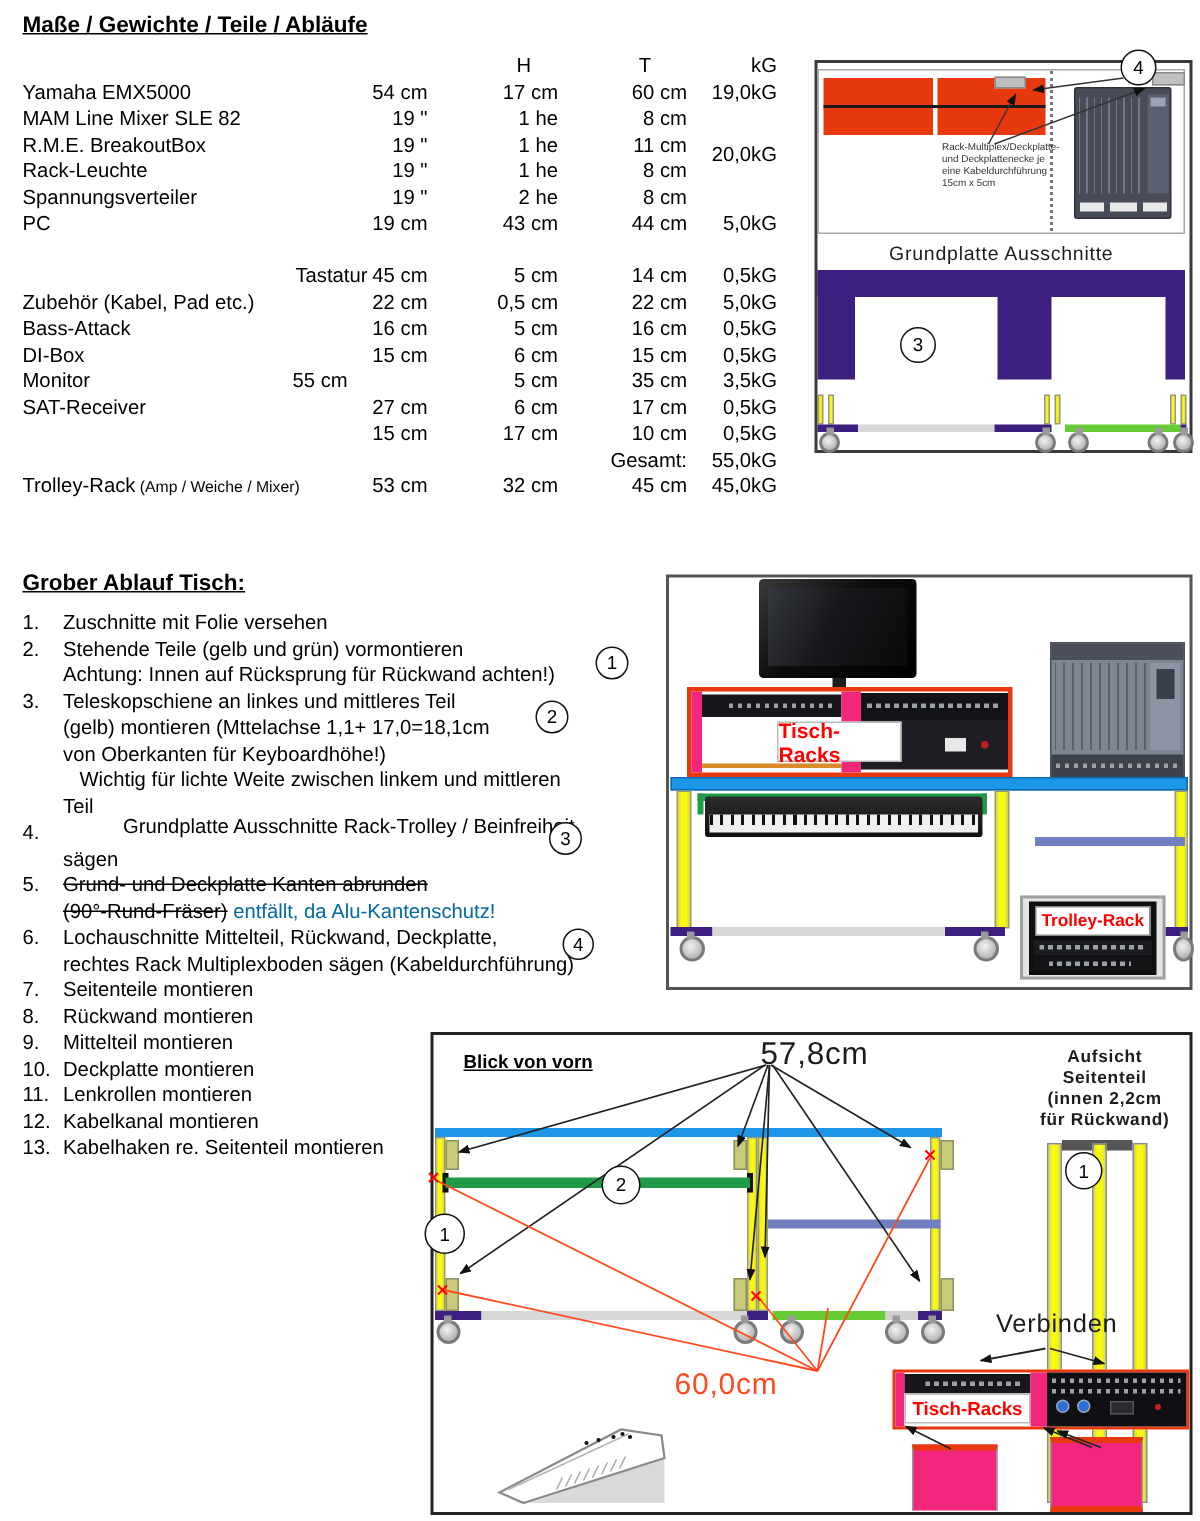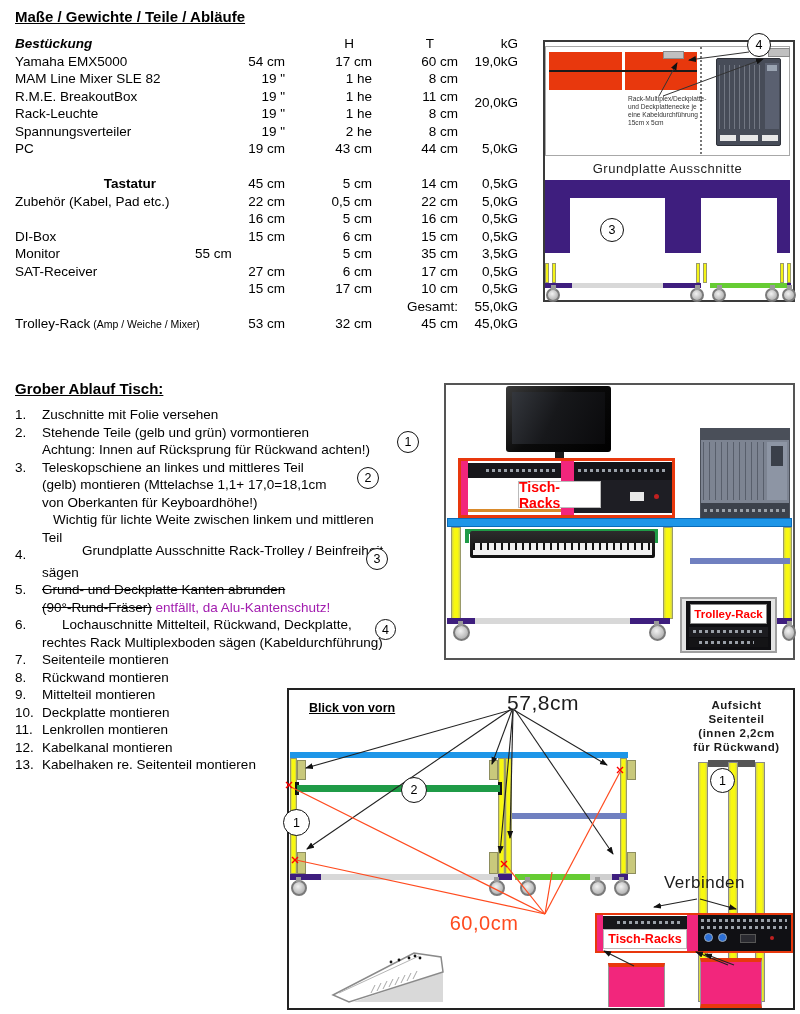--- a/index.html
+++ b/index.html
@@ -9,21 +9,21 @@
   
   .trow{position:absolute;left:0;width:545px;height:18px;font-size:13.5px;white-space:nowrap;}
   .tcell{position:absolute;top:0;box-sizing:border-box;}
   .bi{font-weight:bold;font-style:italic;}
   .small{font-size:10.5px;}
   
   .snum,.sline{position:absolute;font-size:13.5px;white-space:nowrap;}
   .snum{left:15px;width:26px;}
   .sline{left:42px;}
   .strike{text-decoration:line-through;}
-  .red{color:#a21caf;}
+  .red{color:#0369a1;}
   
   .circ{position:absolute;border:1.5px solid #111;border-radius:50%;background:#fff;
         display:flex;align-items:center;justify-content:center;font-size:12.5px;z-index:7;box-sizing:border-box;}
   
   .diag{position:absolute;background:#fff;box-sizing:border-box;z-index:1;}
   .d-el{position:absolute;box-sizing:border-box;}
   .vleg{position:absolute;box-sizing:border-box;border:1px solid #9a9a6a;
         background:linear-gradient(90deg,#d2d24e 0,#f8f810 28%,#f8f810 72%,#d2d24e 100%);}
   .oblk{position:absolute;box-sizing:border-box;background:#c9c97c;border:1px solid #8e8e5e;}
   .caster{position:absolute;width:14px;height:14px;border:2px solid #7a7a7a;border-radius:50%;
@@ -34,21 +34,20 @@
   #overlay{position:absolute;left:0;top:0;z-index:5;pointer-events:none;}
 </style>
 </head>
 <body>
 
 <div id="page">
 
   <div class="utitle" style="left:15px;top:8px;">Maße / Gewichte / Teile / Abläufe</div>
   <div style="position:absolute;left:0;top:0;">
       <div class="trow" style="top: 36px;">
-        <span class="tcell bi" style="left: 15px; width: 230px; text-align: left;">Bestückung</span>
         <span class="tcell" style="left: 282px; width: 90px; text-align: right; padding-right: 18px;">H</span>
         <span class="tcell" style="left: 368px; width: 90px; text-align: right; padding-right: 24px;">T</span>
         <span class="tcell" style="left: 428px; width: 90px; text-align: right;">kG</span>
       </div>
       <div class="trow" style="top: 53.5px;">
         <span class="tcell" style="left: 15px; width: 230px; text-align: left;">Yamaha EMX5000</span>
         <span class="tcell" style="left: 195px; width: 90px; text-align: right;">54 cm</span>
         <span class="tcell" style="left: 282px; width: 90px; text-align: right;">17 cm</span>
         <span class="tcell" style="left: 368px; width: 90px; text-align: right;">60 cm</span>
         <span class="tcell" style="left: 428px; width: 90px; text-align: right;">19,0kG</span>
@@ -78,34 +77,35 @@
         <span class="tcell" style="left: 368px; width: 90px; text-align: right;">8 cm</span>
       </div>
       <div class="trow" style="top: 141px;">
         <span class="tcell" style="left: 15px; width: 230px; text-align: left;">PC</span>
         <span class="tcell" style="left: 195px; width: 90px; text-align: right;">19 cm</span>
         <span class="tcell" style="left: 282px; width: 90px; text-align: right;">43 cm</span>
         <span class="tcell" style="left: 368px; width: 90px; text-align: right;">44 cm</span>
         <span class="tcell" style="left: 428px; width: 90px; text-align: right;">5,0kG</span>
       </div>
       <div class="trow" style="top: 176px;">
-        <span class="tcell" style="left: 15px; width: 230px; text-align: center; font-weight: bold;">Tastatur</span>
+        <span class="tcell" style="left: 15px; width: 230px; text-align: right;">Tastatur</span>
         <span class="tcell" style="left: 195px; width: 90px; text-align: right;">45 cm</span>
         <span class="tcell" style="left: 282px; width: 90px; text-align: right;">5 cm</span>
         <span class="tcell" style="left: 368px; width: 90px; text-align: right;">14 cm</span>
         <span class="tcell" style="left: 428px; width: 90px; text-align: right;">0,5kG</span>
       </div>
       <div class="trow" style="top: 193.5px;">
         <span class="tcell" style="left: 15px; width: 230px; text-align: left;">Zubehör (Kabel, Pad etc.)</span>
         <span class="tcell" style="left: 195px; width: 90px; text-align: right;">22 cm</span>
         <span class="tcell" style="left: 282px; width: 90px; text-align: right;">0,5 cm</span>
         <span class="tcell" style="left: 368px; width: 90px; text-align: right;">22 cm</span>
         <span class="tcell" style="left: 428px; width: 90px; text-align: right;">5,0kG</span>
       </div>
       <div class="trow" style="top: 211px;">
+        <span class="tcell" style="left: 15px; width: 230px; text-align: left;">Bass-Attack</span>
         <span class="tcell" style="left: 195px; width: 90px; text-align: right;">16 cm</span>
         <span class="tcell" style="left: 282px; width: 90px; text-align: right;">5 cm</span>
         <span class="tcell" style="left: 368px; width: 90px; text-align: right;">16 cm</span>
         <span class="tcell" style="left: 428px; width: 90px; text-align: right;">0,5kG</span>
       </div>
       <div class="trow" style="top: 228.5px;">
         <span class="tcell" style="left: 15px; width: 230px; text-align: left;">DI-Box</span>
         <span class="tcell" style="left: 195px; width: 90px; text-align: right;">15 cm</span>
         <span class="tcell" style="left: 282px; width: 90px; text-align: right;">6 cm</span>
         <span class="tcell" style="left: 368px; width: 90px; text-align: right;">15 cm</span>
@@ -158,21 +158,21 @@
       <div class="sline" style="top: 494.5px;">von Oberkanten für Keyboardhöhe!)</div>
       <div class="sline" style="top: 512px; margin-left: 11px;">Wichtig für lichte Weite zwischen linkem und mittleren</div>
       <div class="sline" style="top: 529.5px;">Teil</div>
       <div class="snum" style="top: 547px;">4.</div>
       <div class="sline" style="top: 543px; margin-left: 40px;">Grundplatte Ausschnitte Rack-Trolley / Beinfreiheit</div>
       <div class="sline" style="top: 564.5px;">sägen</div>
       <div class="snum" style="top: 582px;">5.</div>
       <div class="sline" style="top: 582px;"><span class="strike">Grund- und Deckplatte Kanten abrunden</span></div>
       <div class="sline" style="top: 599.5px;"><span class="strike">(90°-Rund-Fräser)</span> <span class="red">entfällt, da Alu-Kantenschutz!</span></div>
       <div class="snum" style="top: 617px;">6.</div>
-      <div class="sline" style="top: 617px; margin-left: 20px;">Lochauschnitte Mittelteil, Rückwand, Deckplatte,</div>
+      <div class="sline" style="top: 617px;">Lochauschnitte Mittelteil, Rückwand, Deckplatte,</div>
       <div class="sline" style="top: 634.5px;">rechtes Rack Multiplexboden sägen (Kabeldurchführung)</div>
       <div class="snum" style="top: 652px;">7.</div>
       <div class="sline" style="top: 652px;">Seitenteile montieren</div>
       <div class="snum" style="top: 669.5px;">8.</div>
       <div class="sline" style="top: 669.5px;">Rückwand montieren</div>
       <div class="snum" style="top: 687px;">9.</div>
       <div class="sline" style="top: 687px;">Mittelteil montieren</div>
       <div class="snum" style="top: 704.5px;">10.</div>
       <div class="sline" style="top: 704.5px;">Deckplatte montieren</div>
       <div class="snum" style="top: 722px;">11.</div>

